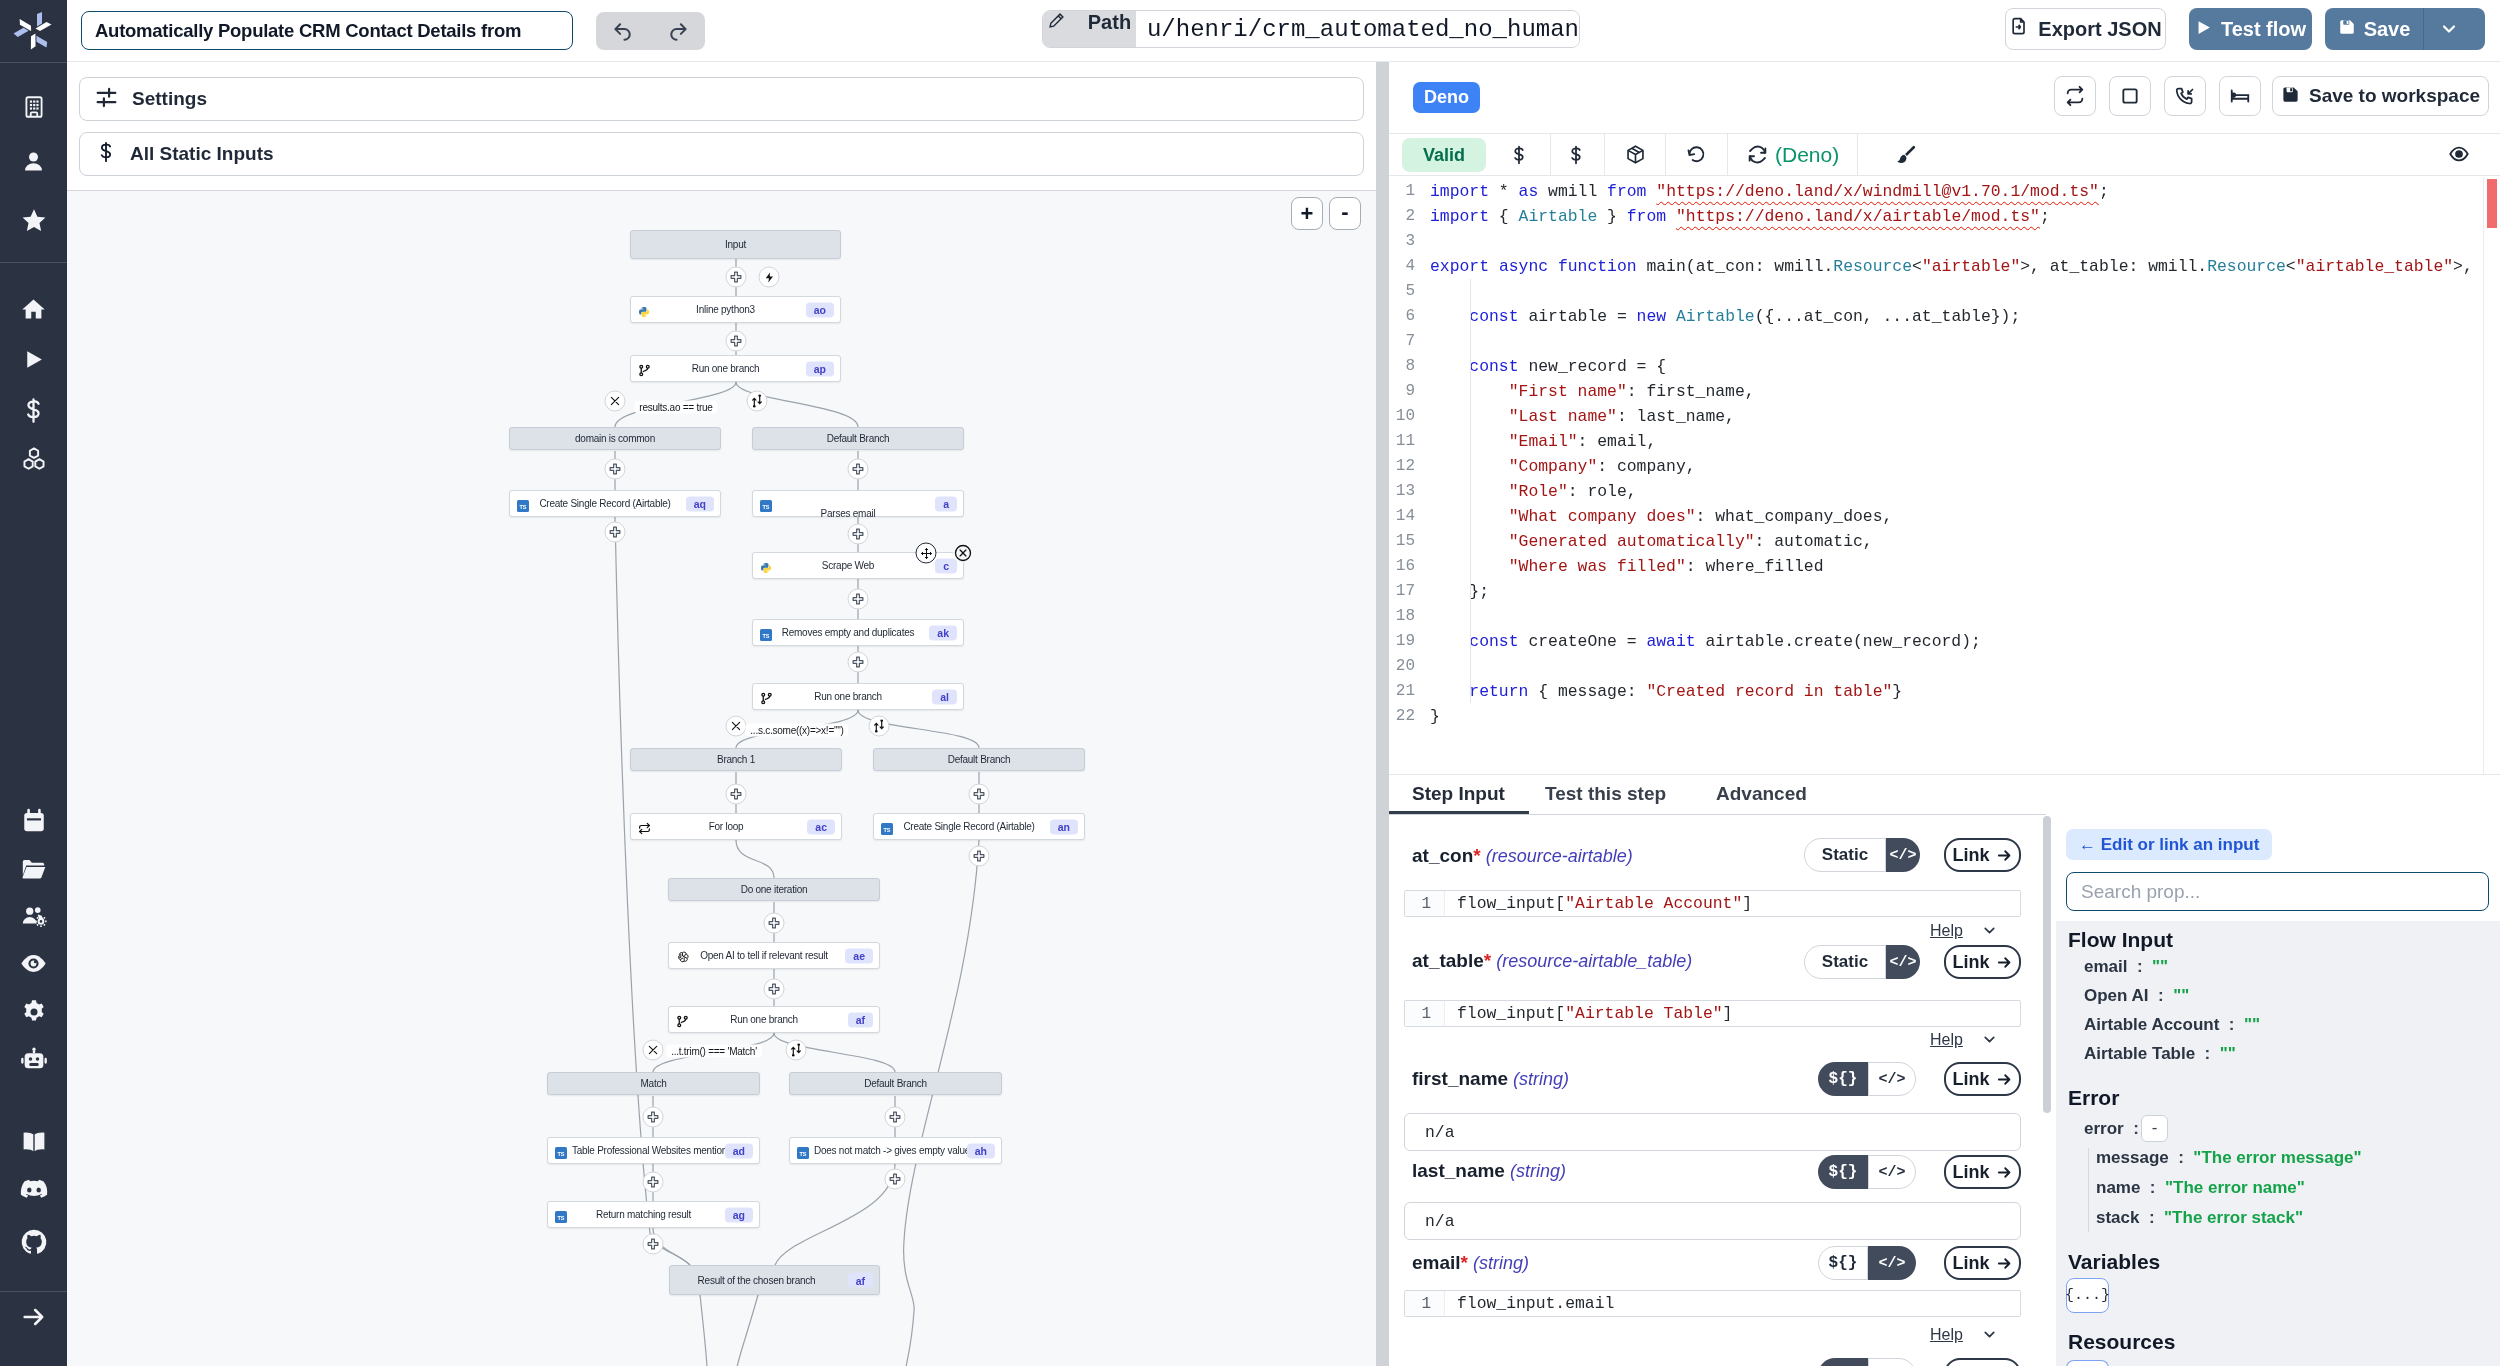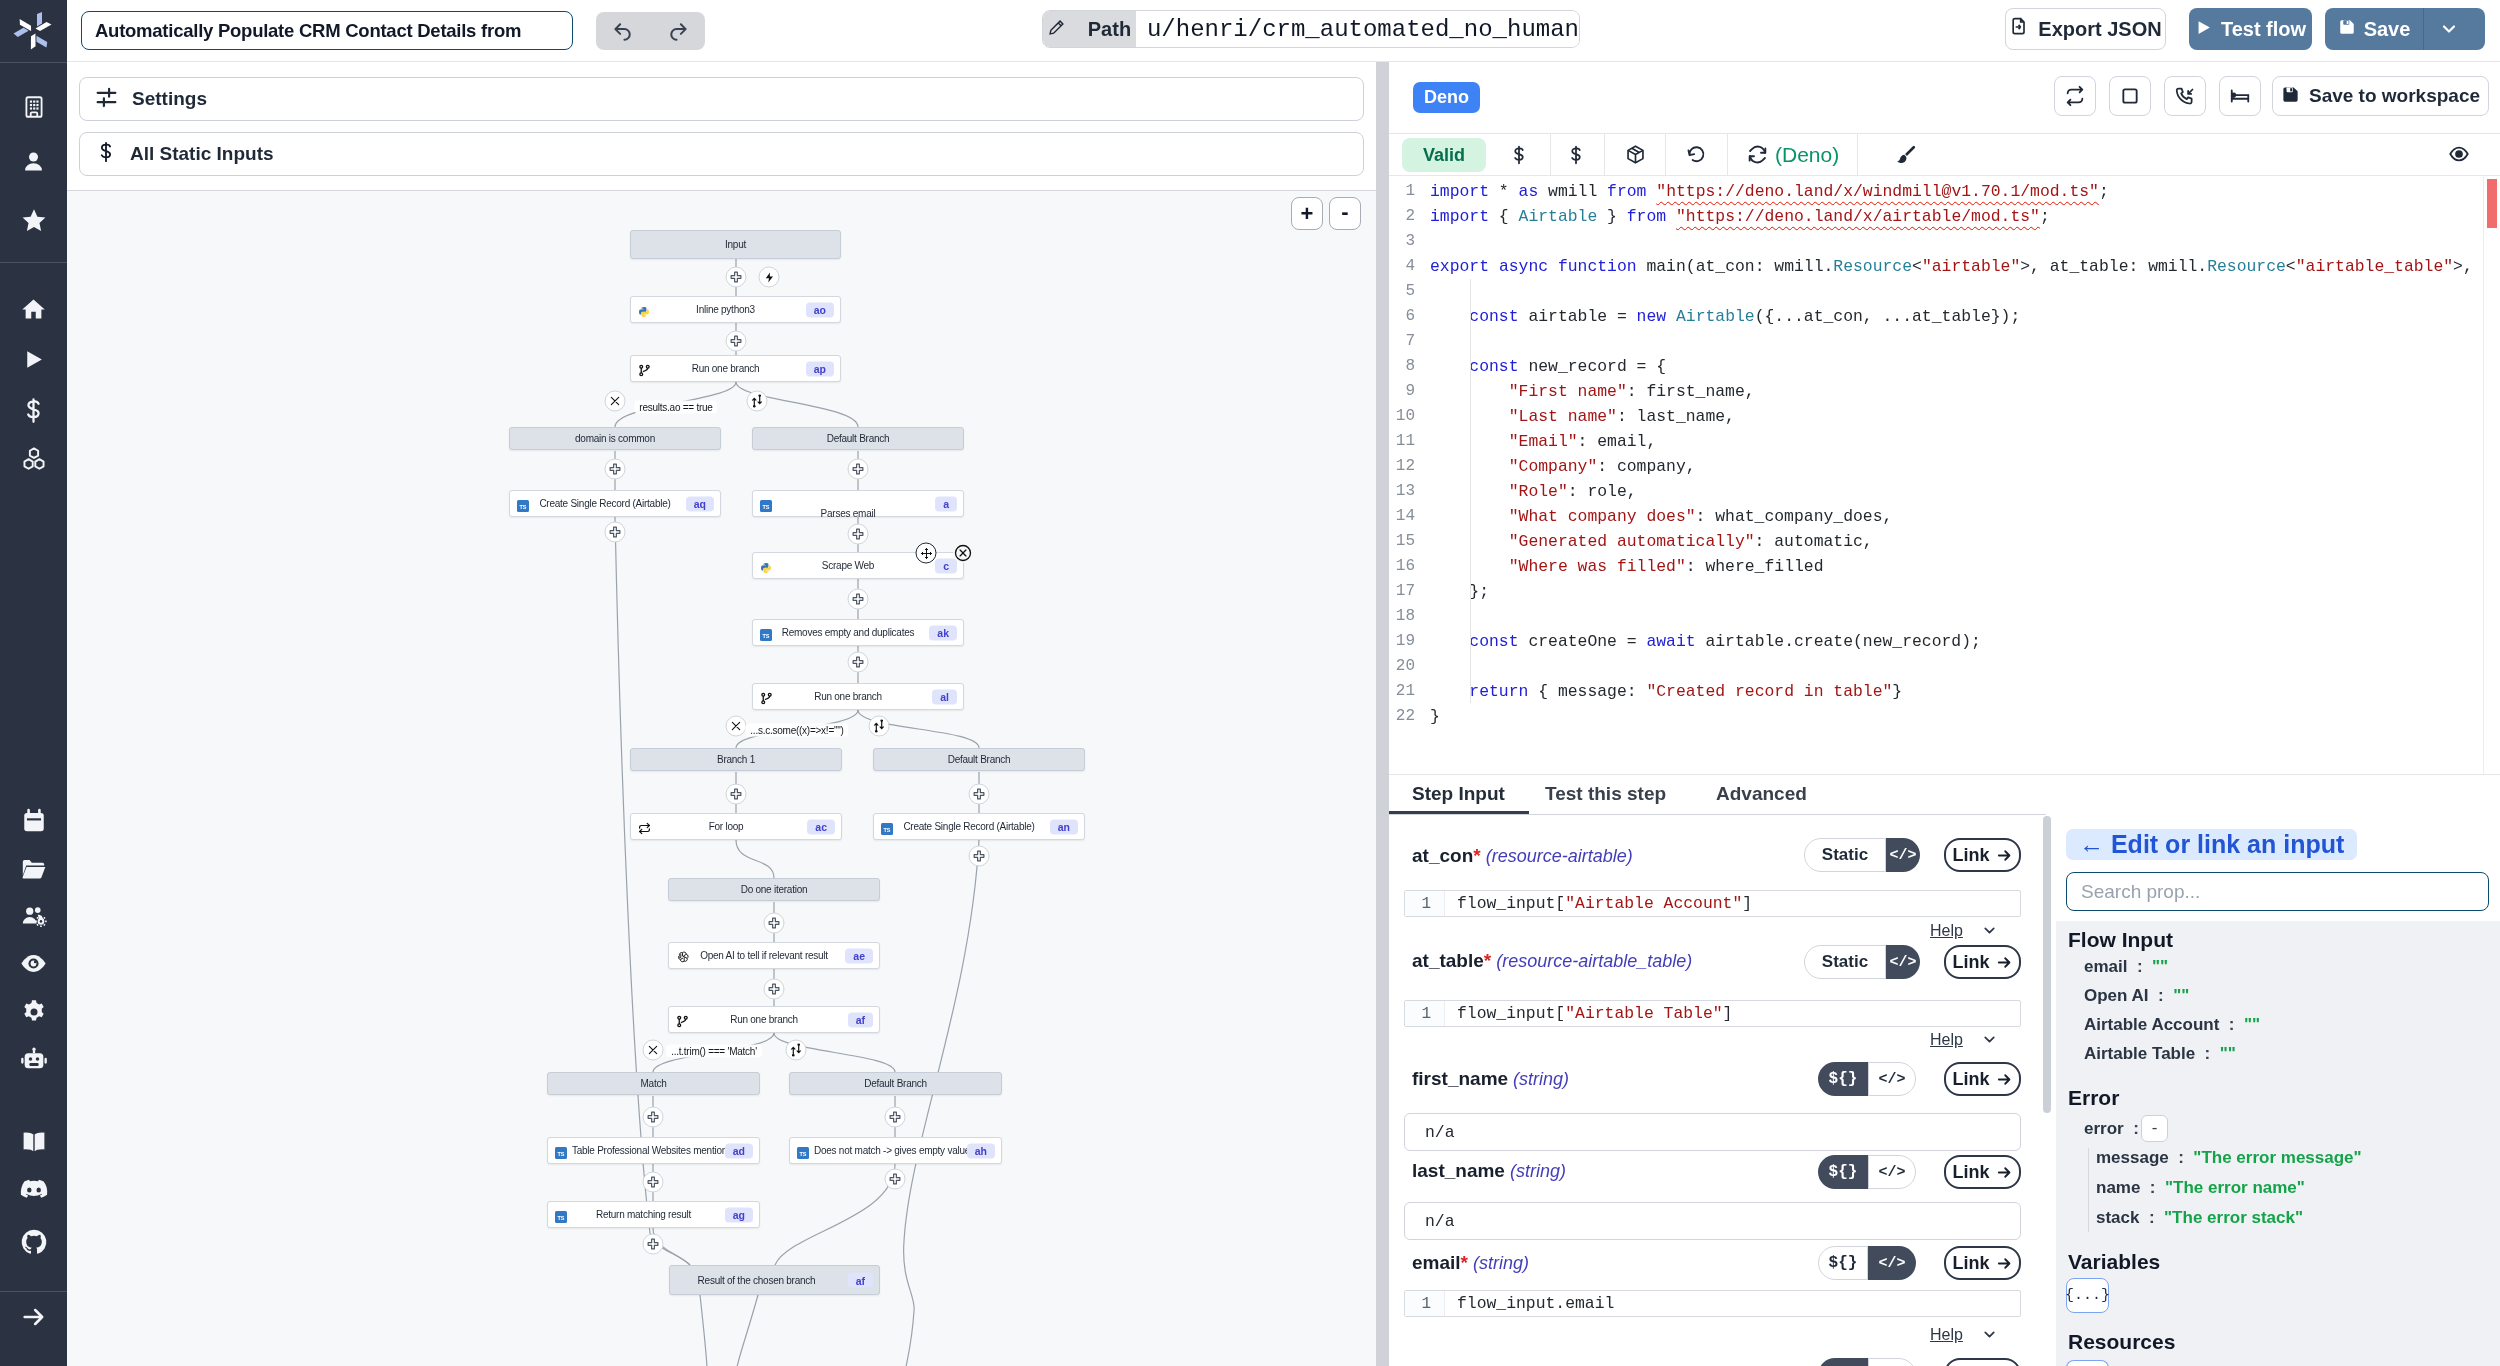--- a/index.html
+++ b/index.html
@@ -213,21 +213,21 @@
     <svg width="23" height="23" viewBox="0 0 24 24" fill="none" stroke="#374151" stroke-width="2.1" stroke-linecap="round" stroke-linejoin="round">
       <path d="M3.5 9.5 h9.5 a5.5 5.5 0 0 1 0 11 M3.5 9.5 L8.5 4.5 M3.5 9.5 L8.5 14.5"></path>
     </svg>
     <svg width="23" height="23" viewBox="0 0 24 24" fill="none" stroke="#374151" stroke-width="2.1" stroke-linecap="round" stroke-linejoin="round">
       <g transform="scale(-1,1) translate(-24,0)">
         <path d="M3.5 9.5 h9.5 a5.5 5.5 0 0 1 0 11 M3.5 9.5 L8.5 4.5 M3.5 9.5 L8.5 14.5"></path>
       </g>
     </svg>
   </div>
 <div class="abs" style="left:1042px;top:10px;width:538px;height:38px;border:1px solid #d1d5db;border-radius:8px;overflow:hidden;display:flex;">
-<div style="width:98px;background:#d9dbde;display:flex;align-items:center;justify-content:center;gap:23px;">
+<div style="width:98px;background:#d9dbde;display:flex;align-items:flex-start;justify-content:center;gap:23px;">
       <span style="margin-top:1px"><svg width="17" height="17" viewBox="0 0 24 24" fill="none" stroke="#1f2937" stroke-width="2">
           <path d="M17 3 l4 4 L8 20 l-5 1 1 -5 Z M14.5 5.5 l4 4"></path>
         </svg></span>
       <span style="font-size:20px;font-weight:bold;color:#1f2937;">Path</span>
     </div>
 <div style="flex:1;background:#fff;display:flex;align-items:center;">
       <span class="mono" style="font-size:24px;color:#111827;margin-left:11px;">u/henri/crm_automated_no_human</span>
     </div>
   </div>
 <div class="abs btn" style="left:2005px;top:8px;width:161px;height:42px;border:1px solid #d1d5db;background:#fff;gap:9px;">
@@ -815,21 +815,21 @@
     <div class="abs" style="left:592px;top:1264px;"><svg width="17" height="17" viewBox="0 0 24 24" fill="none" stroke="#2d3748" stroke-width="2.4" stroke-linecap="round" stroke-linejoin="round">
         <path d="M6 9 l6 6 6 -6"></path>
       </svg></div>
     <div class="seg" style="left:429px;top:1296px;">
       <div class="d" style="width:50px;border-radius:17px 0 0 17px;"></div>
       <div class="w" style="width:48px;border-radius:0 17px 17px 0;"></div>
     </div>
     <div class="linkbtn" style="left:555px;top:1296px;gap:6px;">Link </div>
     <div class="abs" style="left:654px;top:754px;width:8px;height:297px;background:#cbd0d6;border-radius:4px;"></div>
     <div class="abs" style="left:677px;top:767px;height:31px;background:#dbeafe;border-radius:7px;display:flex;align-items:center;padding:0 13px;">
-      <span style="font-size:25px;font-weight:600;color:#2155d3;text-align:right;">← Edit or link an input</span>
+      <span style="font-size:17px;font-weight:600;color:#2155d3;text-align:right;">← Edit or link an input</span>
     </div>
     <div class="abs inputbox" style="left:677px;top:810px;width:423px;height:39px;display:flex;align-items:center;">
       <span style="font-size:19px;color:#9aa2af;margin-left:14px;">Search prop...</span>
     </div>
     <div class="abs" style="left:667px;top:859px;width:444px;height:445px;background:#eff1f4;"></div>
     <div class="abs h2" style="left:679px;top:866px;">Flow Input</div>
     <div class="kv" style="left:695px;top:895px;">email&nbsp; <span style="color:#374151">:</span>&nbsp; <span class="gv">""</span></div>
     <div class="kv" style="left:695px;top:924px;">Open AI&nbsp; <span style="color:#374151">:</span>&nbsp; <span class="gv">""</span></div>
     <div class="kv" style="left:695px;top:953px;">Airtable Account&nbsp; <span style="color:#374151">:</span>&nbsp; <span class="gv">""</span></div>
     <div class="kv" style="left:695px;top:982px;">Airtable Table&nbsp; <span style="color:#374151">:</span>&nbsp; <span class="gv">""</span></div>

